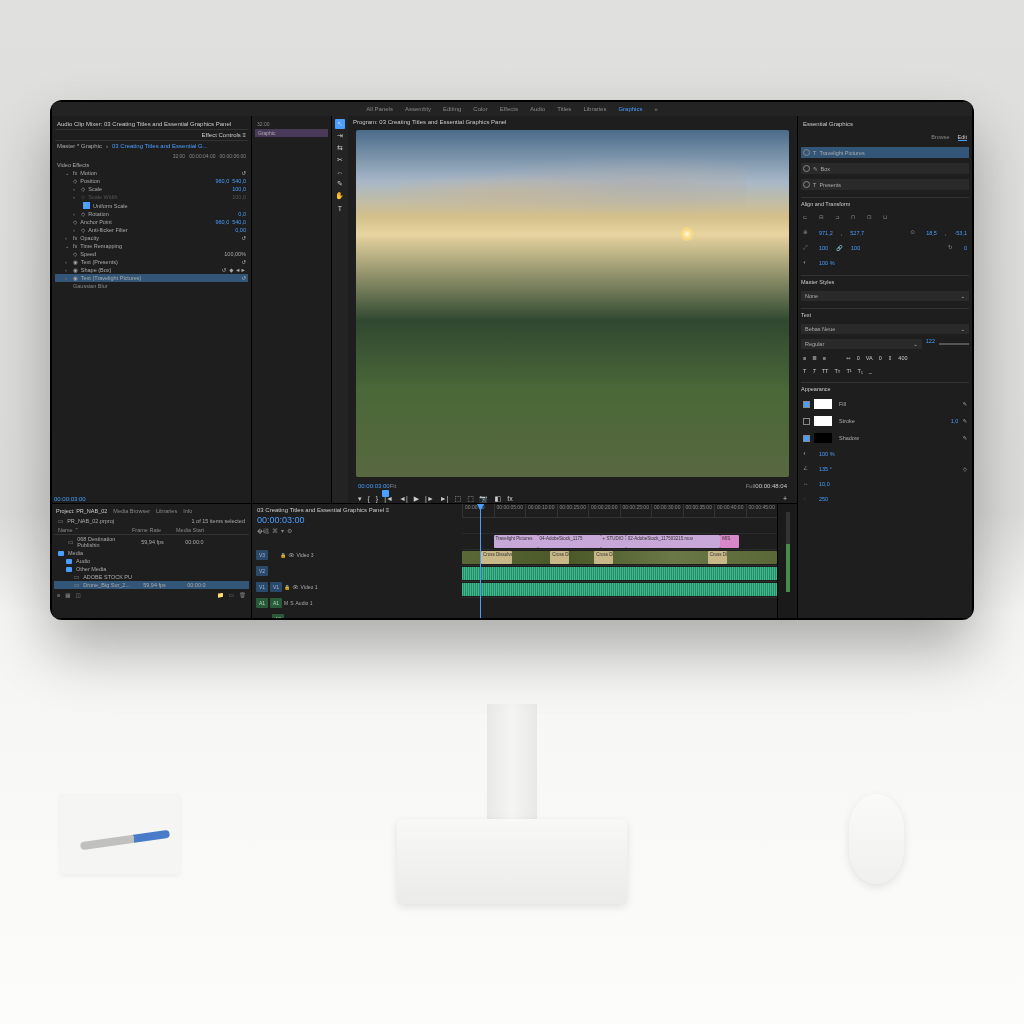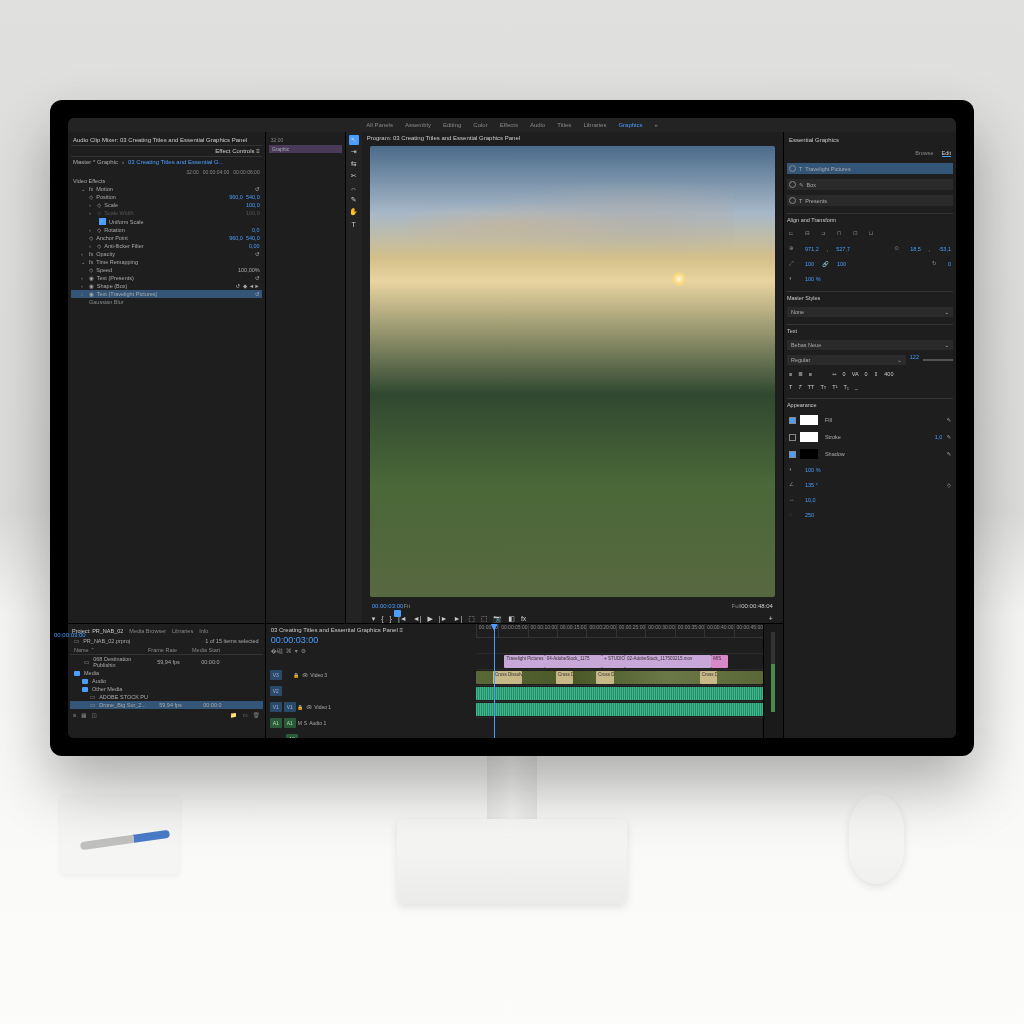--- a/index.html
+++ b/index.html
@@ -1,19 +1,19 @@
 <!DOCTYPE html>
 <html><head>
 <meta charset="utf-8">
 <style>
 *{box-sizing:border-box;margin:0;padding:0;font-family:Arial,sans-serif}
 body{background:#d8d8d6;width:1024px;height:1024px;overflow:hidden;position:relative}
 .scene{position:absolute;inset:0;background:linear-gradient(180deg,#e0e0de 0%,#dcdcda 50%,#f5f5f3 60%,#fafaf8 100%)}
 .desk{position:absolute;bottom:0;left:0;right:0;height:310px;background:linear-gradient(180deg,#f7f7f5 0%,#fcfcfa 100%)}
-.monitor{position:absolute;top:100px;left:50px;right:50px;height:656px;background:#000;border-radius:12px;padding:18px;box-shadow:0 30px 60px rgba(0,0,0,0.3)}
+.monitor{position:absolute;top:100px;left:50px;right:50px;height:520px;background:#000;border-radius:12px;padding:2px;box-shadow:0 30px 60px rgba(0,0,0,0.3)}
 .stand{position:absolute;bottom:200px;left:50%;transform:translateX(-50%);width:50px;height:120px;background:linear-gradient(90deg,#e8e8e6,#f5f5f3,#e8e8e6)}
 .stand-base{position:absolute;bottom:185px;left:50%;transform:translateX(-50%);width:180px;height:18px;background:linear-gradient(180deg,#f0f0ee,#dadad8);border-radius:50%}
 .keyboard{position:absolute;bottom:120px;left:50%;transform:translateX(-50%);width:230px;height:85px;background:linear-gradient(180deg,#f8f8f6,#ebebea);border-radius:6px;box-shadow:0 3px 8px rgba(0,0,0,0.1)}
 .mouse{position:absolute;bottom:140px;right:120px;width:55px;height:90px;background:linear-gradient(180deg,#fafaf8,#f0f0ee);border-radius:50%/40%;box-shadow:0 3px 8px rgba(0,0,0,0.1)}
 .notepad{position:absolute;bottom:150px;left:60px;width:120px;height:80px;background:#f5f5f3;border-radius:3px;box-shadow:0 2px 4px rgba(0,0,0,0.05)}
 .pen{position:absolute;bottom:180px;left:80px;width:90px;height:8px;background:linear-gradient(90deg,#c0c0be 60%,#4a7bc8 60%);border-radius:4px;transform:rotate(-8deg)}
 
 .screen{width:100%;height:100%;background:#1a1a1a;display:flex;flex-direction:column;font-size:6px;color:#aaa;border-radius:6px;overflow:hidden}
 .topbar{height:14px;background:#232323;display:flex;justify-content:center;align-items:center;gap:12px;font-size:6px}
 .topbar span{color:#888;cursor:pointer}

